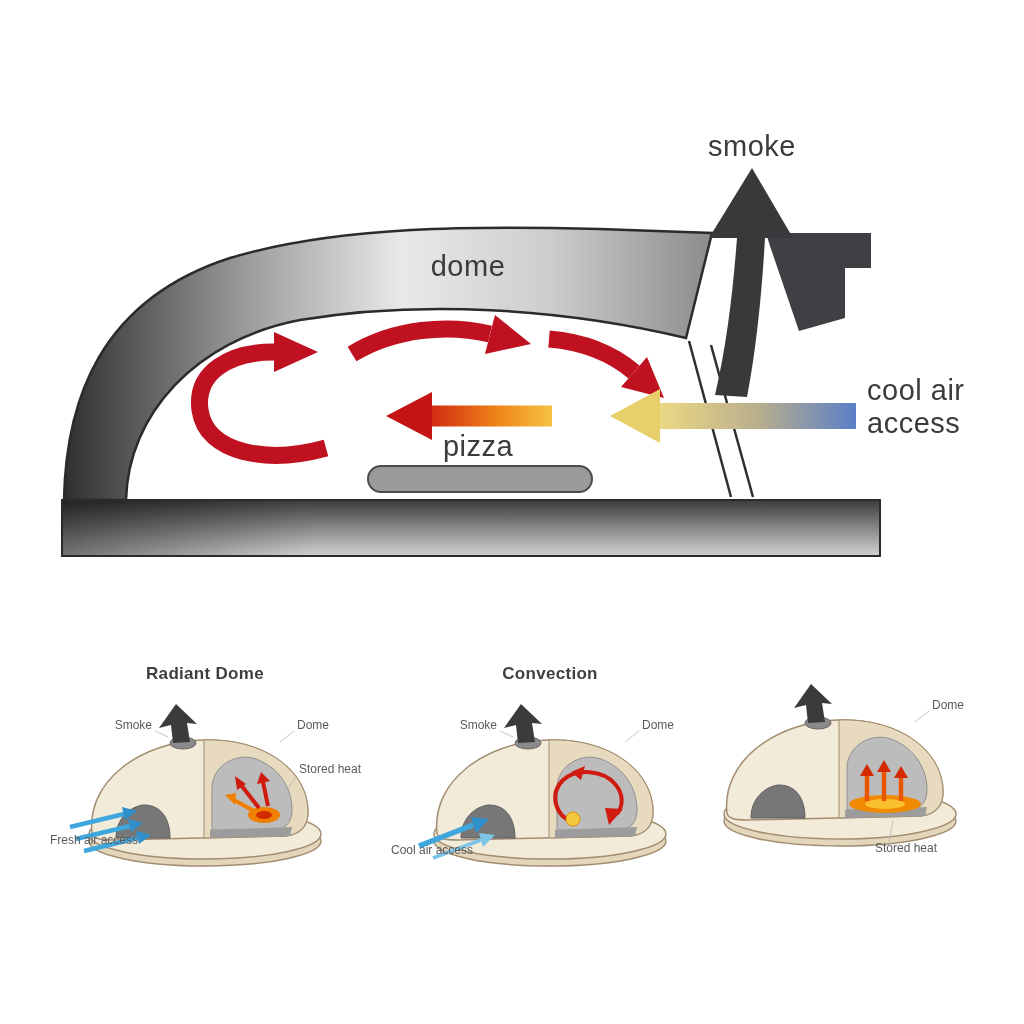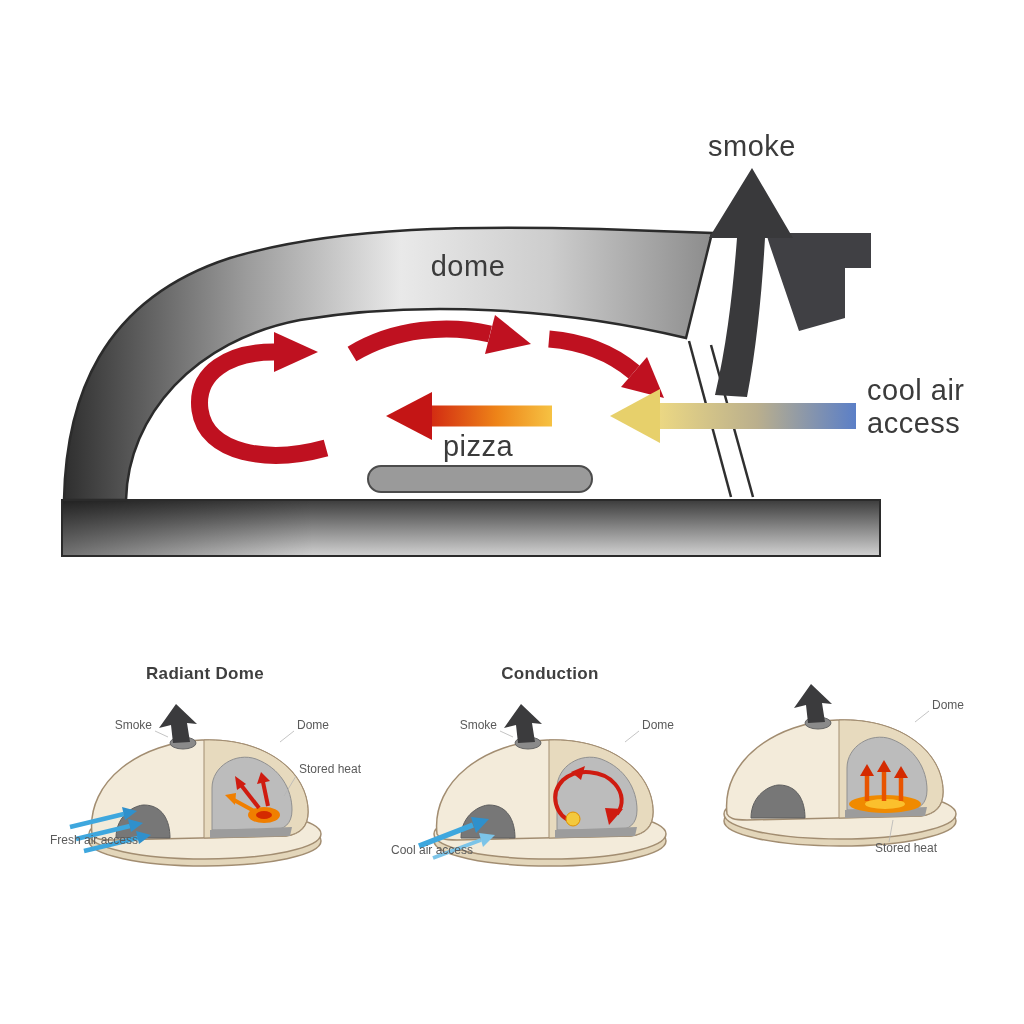--- a/index.html
+++ b/index.html
@@ -140,21 +140,21 @@
         <text x="257" y="41">Dome</text>
         <line x1="254" y1="43" x2="240" y2="54" stroke="#b5b5b5" stroke-width="0.8"></line>
         <text x="259" y="85">Stored heat</text>
         <line x1="256" y1="88" x2="244" y2="108" stroke="#b5b5b5" stroke-width="0.8"></line>
         <text x="10" y="156">Fresh air access</text>
       </g>
     </svg>
   </div>
 
   <div class="mini" style="left:380px">
-    <div class="mini-title">Conduction</div>
+    <div class="mini-title">Convection</div>
     <svg class="mini-svg" width="330" height="215" viewBox="0 0 330 215">
       <g>
         <ellipse cx="165" cy="153" rx="116" ry="25" fill="#e3d6ba" stroke="#a28d71" stroke-width="1.5"></ellipse>
         <ellipse cx="165" cy="146" rx="116" ry="25" fill="#f3ebda" stroke="#a28d71" stroke-width="1.5"></ellipse>
       </g>
       <g>
         <path d="M52,146 C46,92 102,54 162,52 C226,50 268,84 268,124 C268,138 260,146 246,148 L72,152 C58,152 54,150 52,146 Z" fill="#f3ebda" stroke="#a28d71" stroke-width="1.5"></path>
         <path d="M164,52 C226,50 268,84 268,124 C268,138 260,146 246,148 L164,150 Z" fill="#e7dabe" stroke="#a28d71" stroke-width="1"></path>
         <path d="M172,142 L172,100 C172,78 196,64 216,71 C240,80 252,101 252,122 C252,136 244,142 232,142 Z" fill="#bcbcbc" stroke="#909090" stroke-width="1"></path>
         <path d="M170,142 L252,139 L250,148 L170,150 Z" fill="#9c9c9c"></path>

